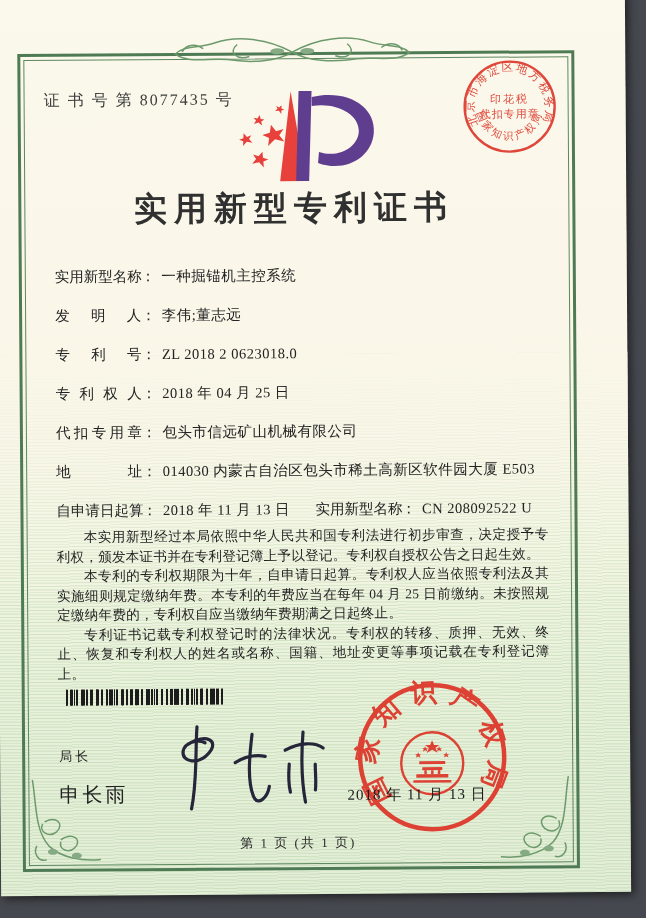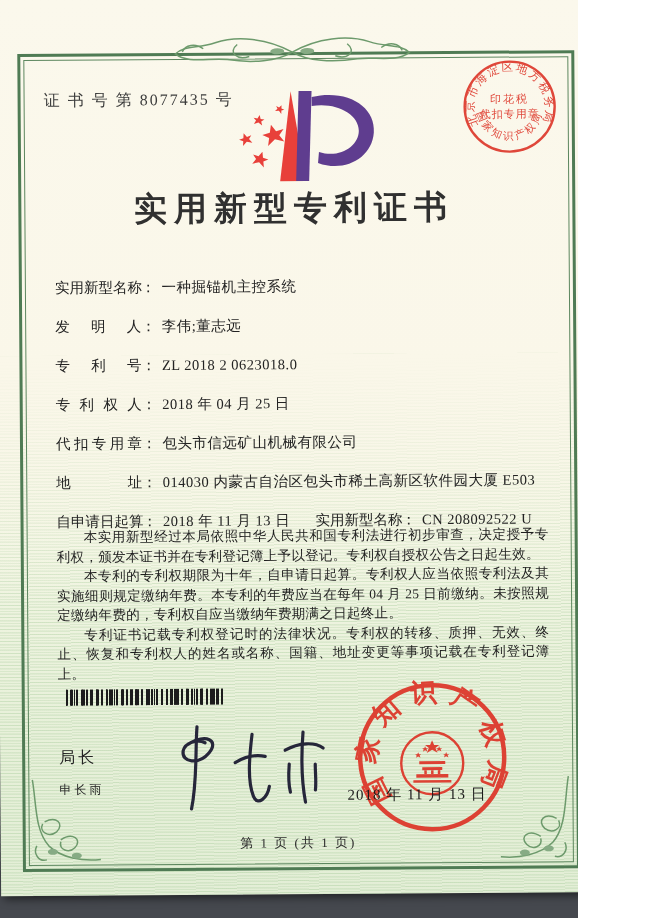--- a/index.html
+++ b/index.html
@@ -1,47 +1,47 @@
 <!DOCTYPE html>
 <html><head>
 <meta charset="utf-8">
 <style>
   html,body{margin:0;padding:0;}
   body{width:650px;height:918px;overflow:hidden;font-family:"Liberation Serif","DejaVu Serif",serif;}
-  .photo{position:relative;width:578px;height:918px;background:#45484e;overflow:hidden;}
+  .photo{position:relative;width:646px;height:918px;background:#45484e;overflow:hidden;}
   .paper{position:absolute;left:-2px;top:-6px;width:630px;height:900px;
     background:linear-gradient(180deg,#fbf8ec 0%,#faf7e9 42%,#f1f5e2 62%,#e7f0d9 82%,#e3eed6 100%);
     transform:rotate(-0.4deg);box-shadow:3px 3px 9px rgba(0,0,0,0.55);}
   .wavepattern{position:absolute;left:0;right:0;top:40%;bottom:0;
     background:
       repeating-linear-gradient(179deg,rgba(122,178,112,0.16) 0 1px,rgba(122,178,112,0) 1px 3px),
       repeating-linear-gradient(181deg,rgba(122,178,112,0.10) 0 1px,rgba(122,178,112,0) 1px 4px);}
   .wavefade{position:absolute;left:0;right:0;top:40%;height:28%;
     background:linear-gradient(180deg,#faf7e9 0%,rgba(250,247,233,0) 100%);}
   .frame{position:absolute;left:22px;top:58px;width:551px;height:812px;border:3px solid #4f7b54;}
   .frame::before{content:"";position:absolute;inset:3px;border:1px solid #5d875f;}
   .cert-no{position:absolute;left:48px;top:95px;font-size:16px;letter-spacing:2px;color:#3c3c3c;}
   .logo{position:absolute;left:240px;top:95px;}
   .title{position:absolute;left:22px;top:192px;width:551px;text-align:center;
     font-size:33px;font-weight:600;letter-spacing:7px;color:#303030;}
   .frow{position:absolute;left:58px;width:505px;height:22px;font-size:14.5px;color:#232323;white-space:nowrap;}
-  .flabel{display:inline-block;width:86px;text-align:justify;text-align-last:justify;vertical-align:bottom;margin-top:11px;}
+  .flabel{display:inline-block;width:86px;text-align:justify;text-align-last:justify;vertical-align:bottom;}
   .fcolon{display:inline-block;margin-right:6px;}
   .fval{letter-spacing:0.5px;}
   .frow-right{position:absolute;left:259px;top:0;white-space:nowrap;}
   .paras{position:absolute;left:58px;top:532px;width:492px;font-size:13.5px;line-height:19.5px;
     color:#1f1f1f;letter-spacing:0.3px;text-align:justify;}
   .paras p{margin:0;text-indent:2em;}
   .barcode{position:absolute;left:66px;top:694px;width:160px;height:16px;
     background-image:
       repeating-linear-gradient(90deg,#1c1c1c 0 2px,transparent 2px 5px),
       repeating-linear-gradient(90deg,#1c1c1c 0 1px,transparent 1px 8px),
       repeating-linear-gradient(90deg,transparent 0 4px,#1c1c1c 4px 6px,transparent 6px 13px);}
-  .director-title{position:absolute;left:59px;top:752px;font-size:16px;letter-spacing:3px;color:#222;}
-  .director-name{position:absolute;left:59px;top:786px;font-size:12px;letter-spacing:3px;color:#222;}
+  .director-title{position:absolute;left:59px;top:752px;font-size:13px;letter-spacing:3px;color:#222;}
+  .director-name{position:absolute;left:59px;top:786px;font-size:20px;letter-spacing:3px;color:#222;}
   .signature{position:absolute;left:157px;top:728px;}
   .seal{position:absolute;left:352px;top:684px;opacity:0.92;}
   .seal-date{position:absolute;left:347px;top:792px;font-size:15px;letter-spacing:1px;color:#1b1b1b;z-index:5;}
   .tax-seal{position:absolute;left:464px;top:64px;opacity:0.9;}
   .footer{position:absolute;left:22px;top:840px;width:551px;text-align:center;
     font-size:13px;letter-spacing:2px;color:#2a2a2a;}
   .orn{position:absolute;}
 </style>
 </head>
 <body>

